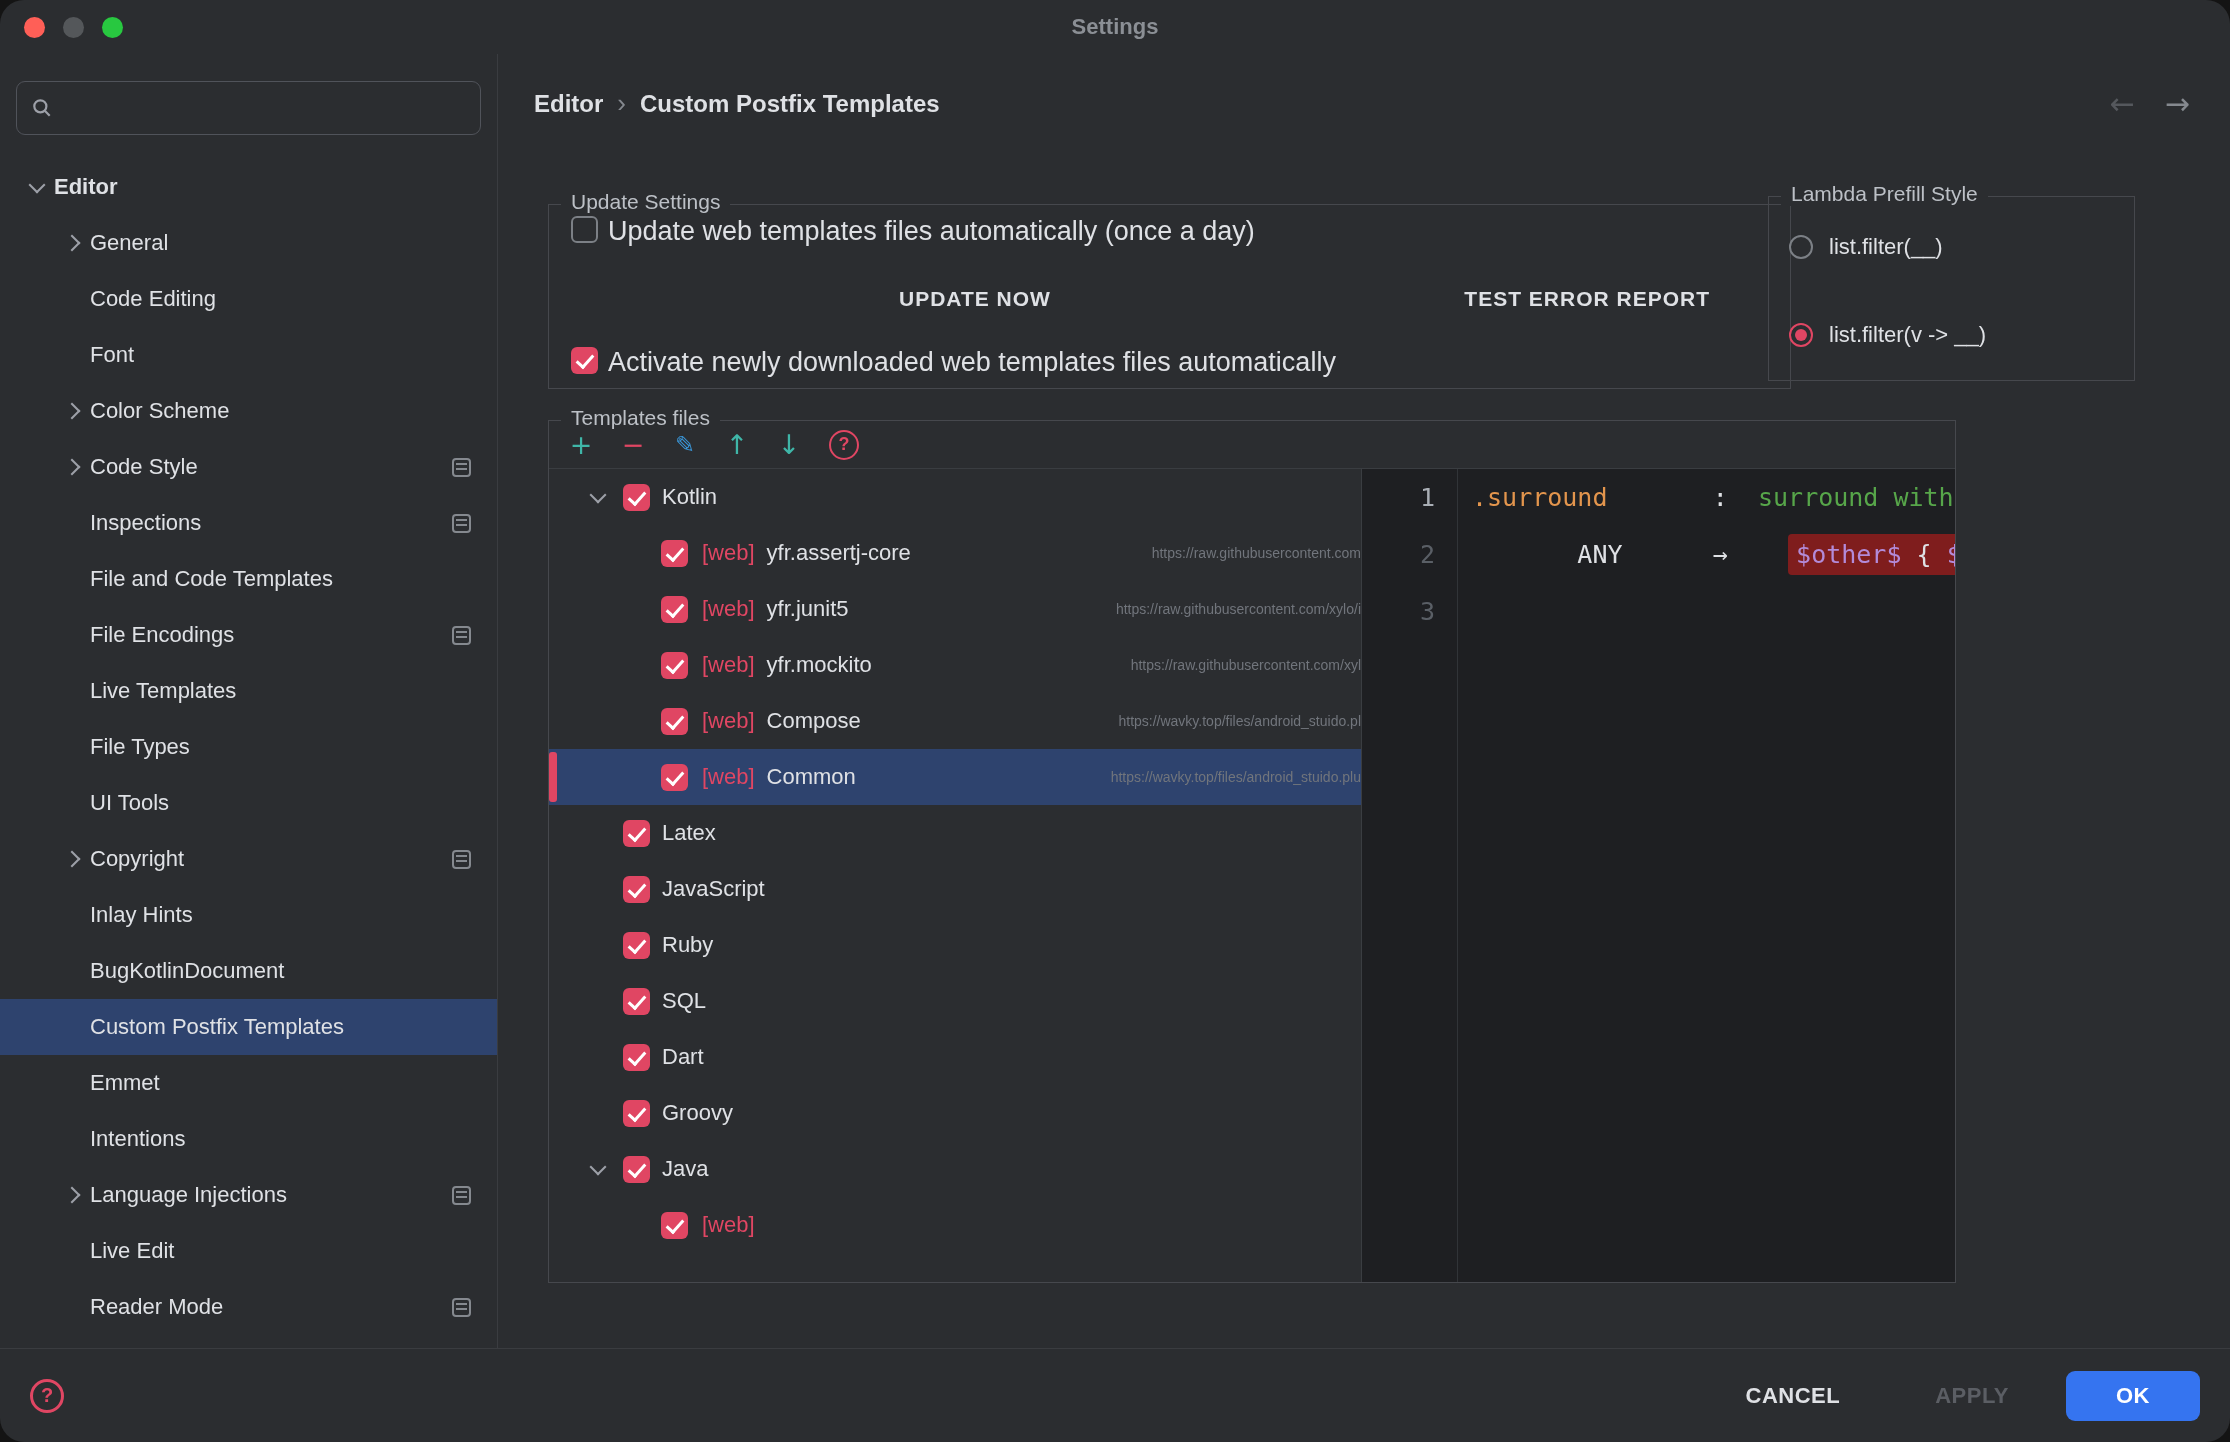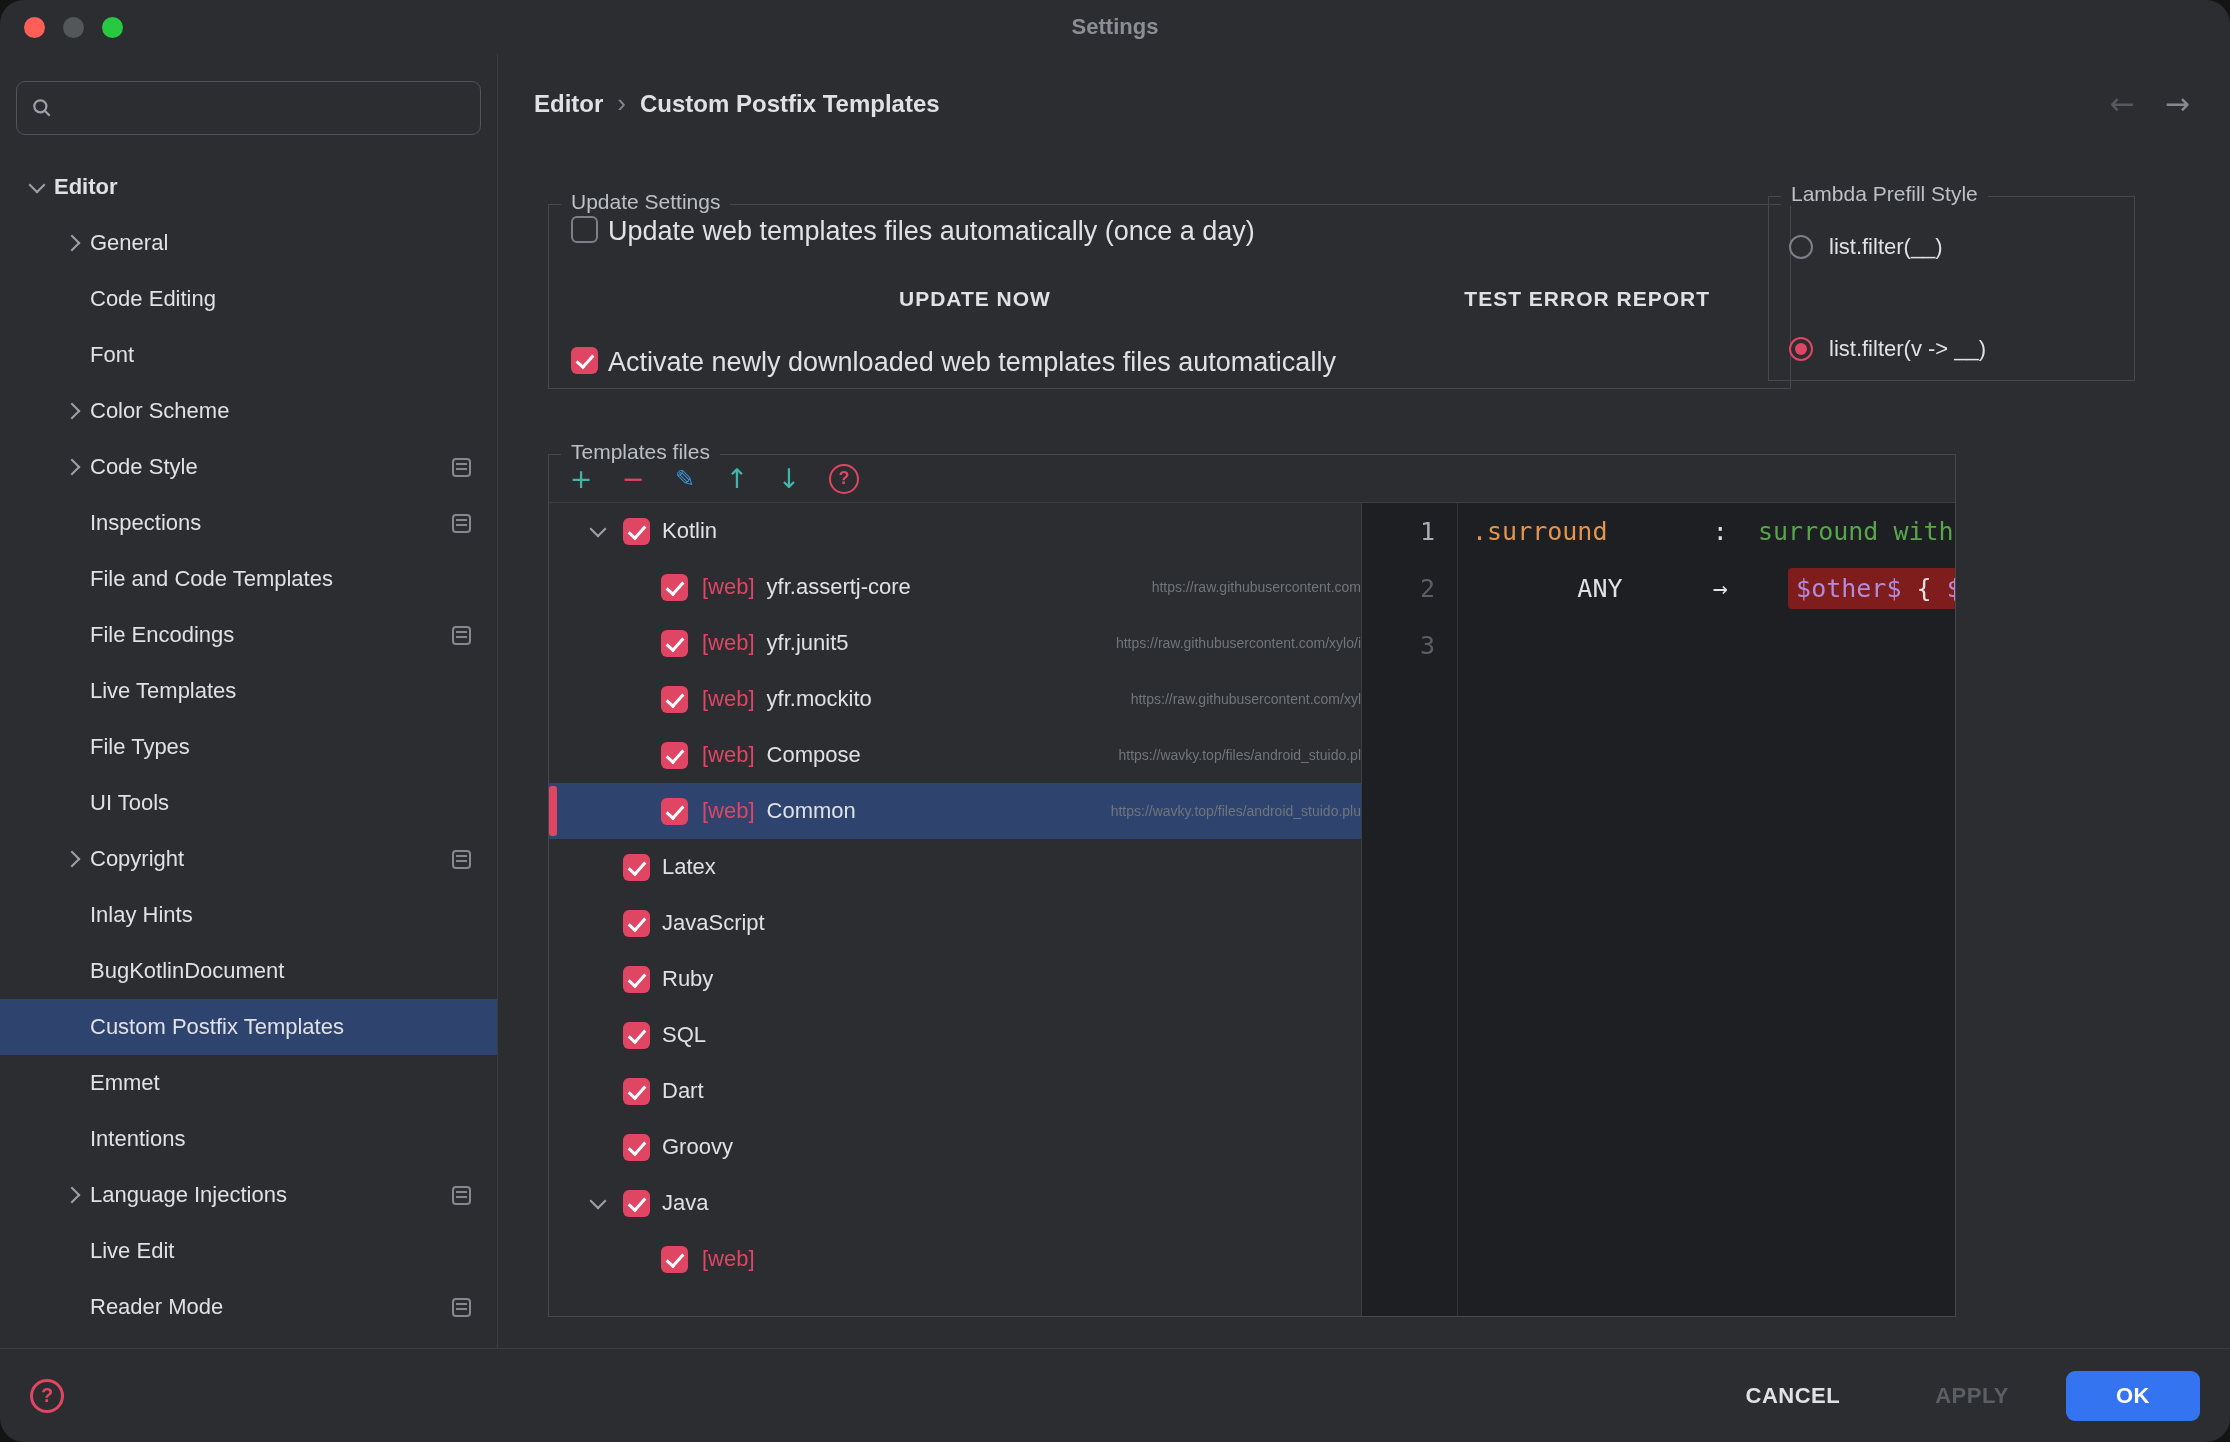--- a/index.html
+++ b/index.html
@@ -47,37 +47,37 @@
   .bc-sep{color:#85898f;font-weight:400;font-size:26px;}
   .nav-arrows{position:absolute;right:40px;top:32px;display:flex;gap:30px;font-size:30px;font-family:"DejaVu Sans",sans-serif;}
   .nav-arrow.back{color:#55585d}
   .nav-arrow.fwd{color:#85898f}
 
   
   .grp{position:absolute;border:1px solid var(--border);}
   .grp-label{position:absolute;top:-15px;left:12px;background:var(--bg);padding:0 10px;font-size:21px;color:#bcc0c6;}
   .grp-update{left:50px;top:150px;width:1243px;height:185px;}
   .grp-lambda{left:1270px;top:142px;width:367px;height:185px;}
-  .grp-templates{left:50px;top:400px;width:1408px;height:863px;}
+  .grp-templates{left:50px;top:366px;width:1408px;height:863px;}
 
   
   .cb{width:27px;height:27px;border-radius:6px;flex:none;position:relative;}
   .cb.on{background:var(--red);}
   .cb.on::after{content:"";position:absolute;left:9px;top:4px;width:7px;height:14px;border-right:3px solid #fff;border-bottom:3px solid #fff;transform:rotate(42deg);}
   .cb.off{border:2px solid #7c8086;}
   .chk-row{display:flex;align-items:flex-start;gap:10px;padding-left:22px;font-size:27px;}
   .r1{margin-top:11px;height:40px;}
   .r2{margin-top:16px;height:40px;}
   .btn-row{display:flex;align-items:center;height:64px;margin-top:11px;}
   .txt-btn{background:none;border:none;color:var(--text);font-weight:700;font-size:21px;letter-spacing:1px;font-family:inherit;cursor:pointer;}
   .btn-update{margin-left:350px;}
   .btn-test{margin-left:auto;margin-right:80px;}
   .radio-row{display:flex;align-items:center;gap:16px;padding-left:20px;height:40px;font-size:22px;}
   .rr1{margin-top:30px;}
-  .rr2{margin-top:62px;}
+  .rr2{margin-top:48px;}
   .radio{width:24px;height:24px;border-radius:50%;border:2px solid #7c8086;position:relative;flex:none;}
   .radio.on{border-color:var(--red);}
   .radio.on::after{content:"";position:absolute;left:4px;top:4px;width:12px;height:12px;border-radius:50%;background:var(--red);}
 
   
   .tpl-toolbar{height:48px;border-bottom:1px solid var(--divider);display:flex;align-items:center;padding-left:6px;}
   .tbi{width:52px;text-align:center;font-size:27px;font-family:"DejaVu Sans",sans-serif;background:none;border:none;cursor:pointer;line-height:1;}
   .tbi.add,.tbi.up,.tbi.down{color:var(--teal);}
   .tbi.remove{color:var(--red);}
   .tbi.edit{color:var(--iblue);font-size:24px;}

